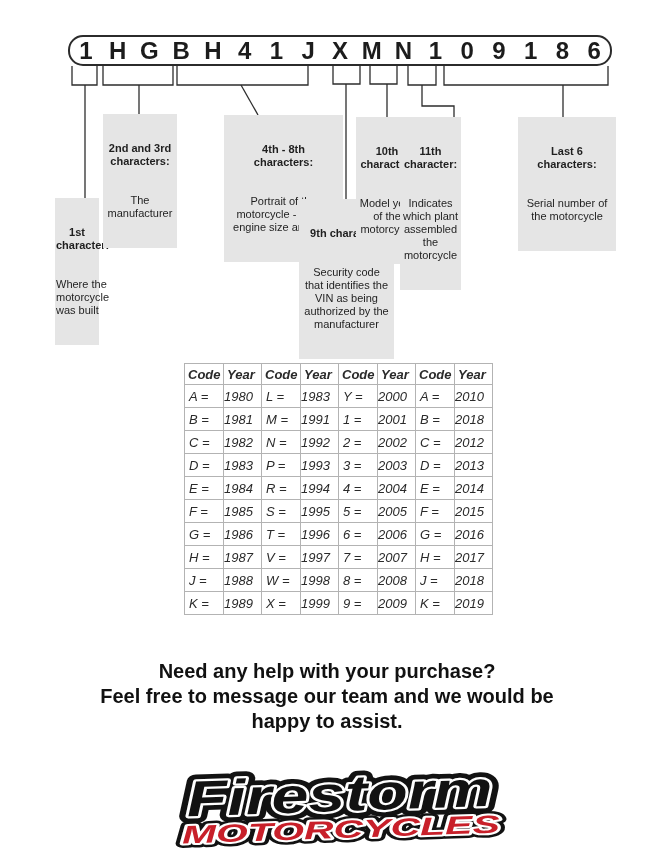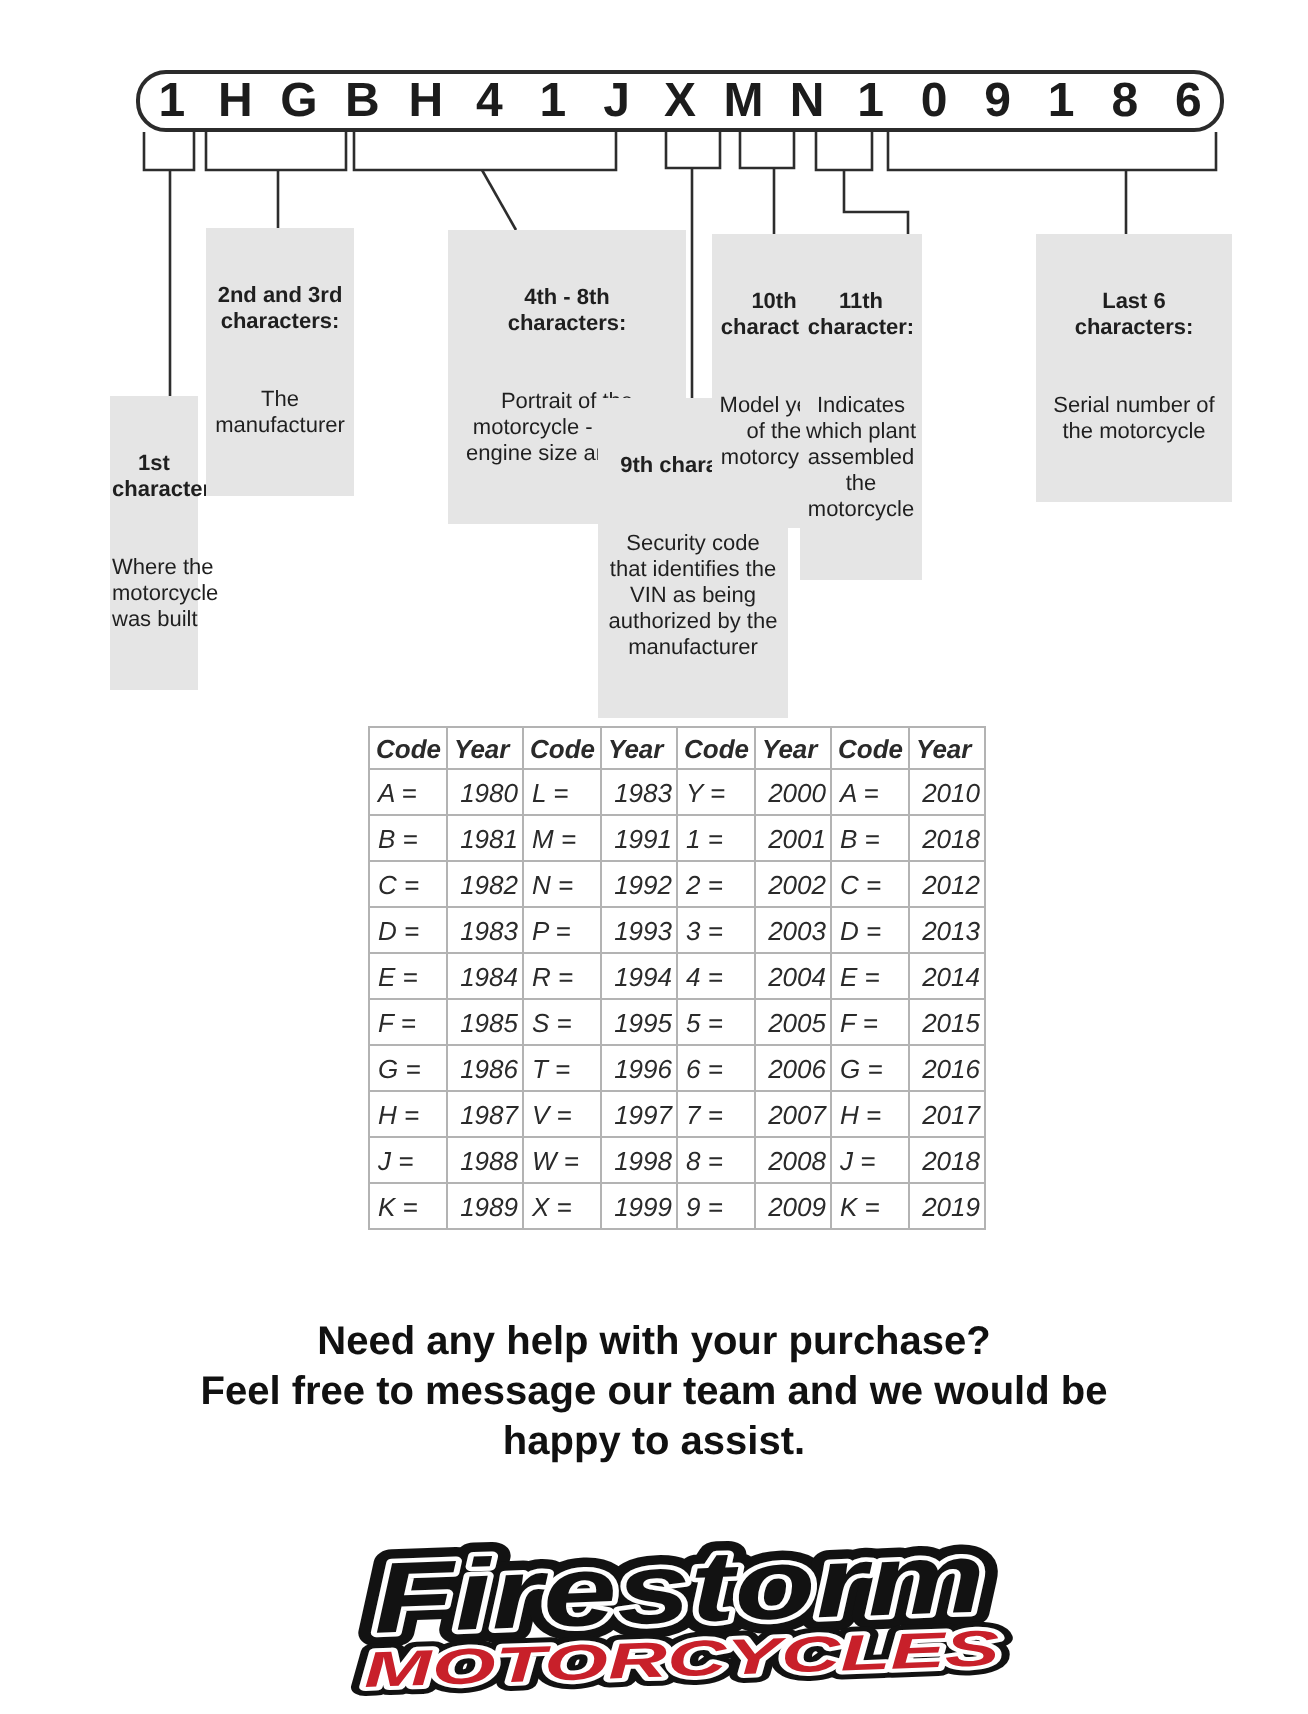--- a/index.html
+++ b/index.html
@@ -36,21 +36,21 @@
   .source{position:absolute;left:55px;top:296px;font-size:12px;white-space:pre;color:#1f1f1f;}
   
   .year-table{
     position:absolute;left:184px;top:363px;border-collapse:collapse;table-layout:fixed;
     font-size:13px;color:#2a2a2a;font-style:italic;
   }
   .year-table th,.year-table td{border:1px solid #b3b3b3;width:34px;overflow:hidden;}
   .year-table th{font-weight:bold;text-align:left;padding:2px 0 2px 3px;height:16px;font-size:13px;}
   .year-table td{height:22px;padding:0;}
   .year-table td.code{text-align:left;padding-left:4px;}
-  .year-table td.year{text-align:right;padding-right:2px;}
+  .year-table td.year{text-align:left;padding-right:2px;}
   
   .help{
     position:absolute;left:0;top:659px;width:100%;text-align:center;
     font-weight:bold;font-size:20px;line-height:25px;white-space:pre-line;color:#111;
   }
   
   .logo{position:absolute;left:164px;top:764px;}
   .logo text{font-family:"Liberation Sans",sans-serif;font-weight:bold;font-style:italic;}
 </style>
 </head>

